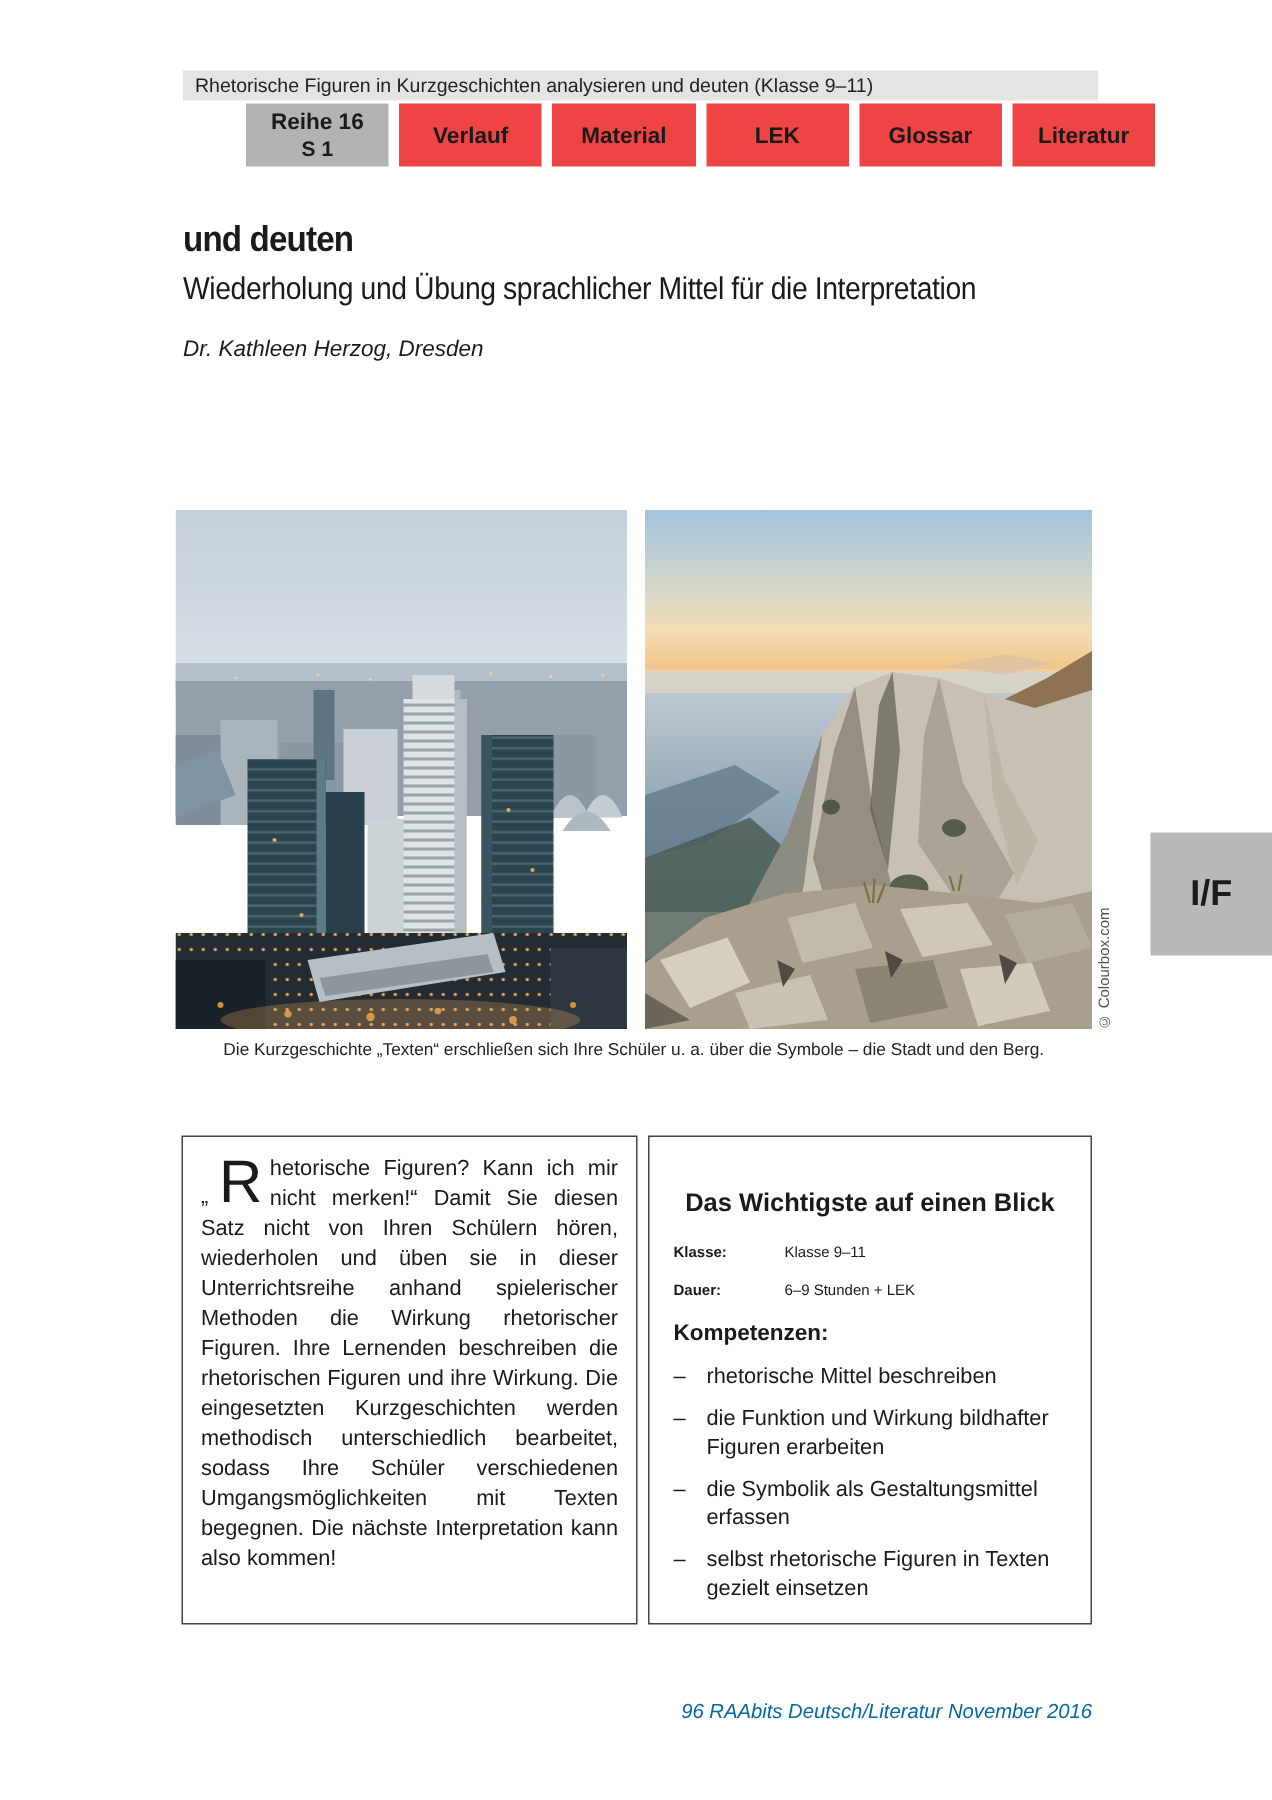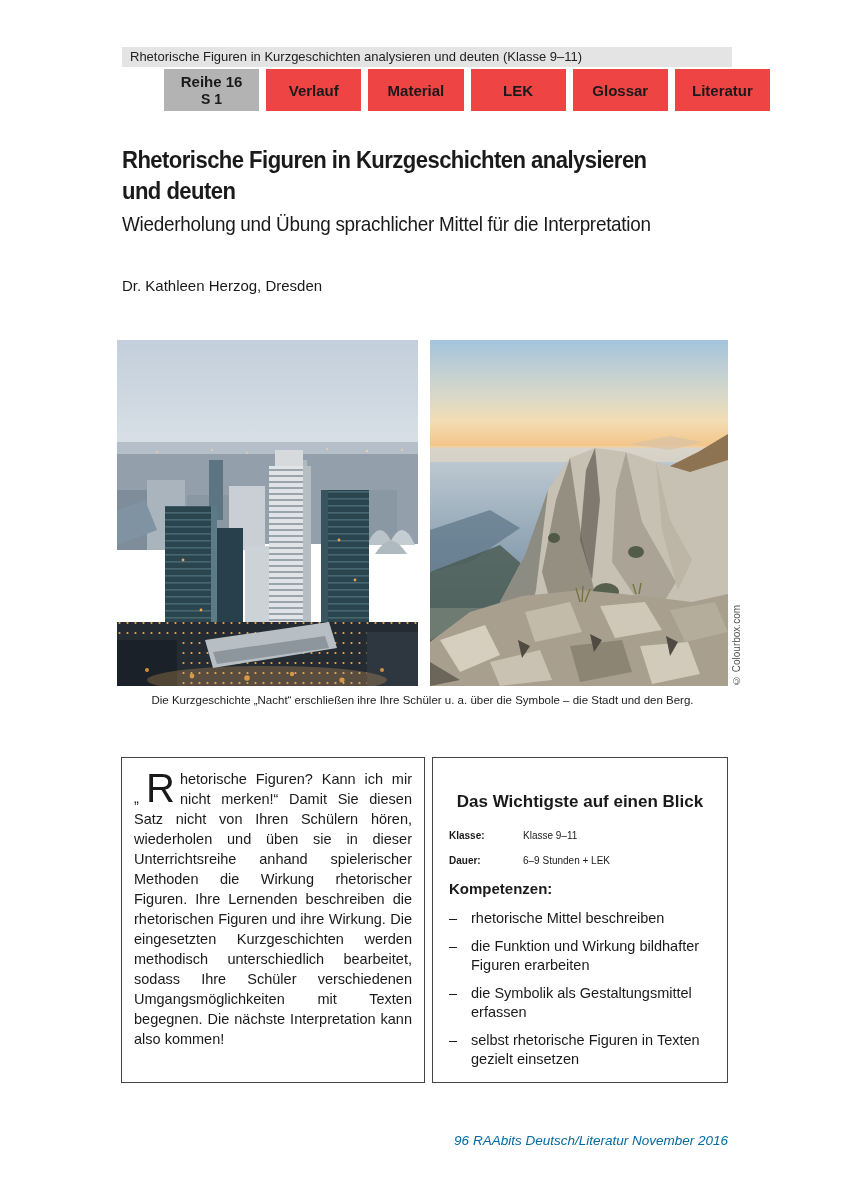--- a/index.html
+++ b/index.html
@@ -16,21 +16,21 @@
        justify-content:center;font-weight:bold;font-size:15px;}
   .tab.active{background:#b3b3b3;}
   .tab .sub{font-weight:bold;font-size:14px;margin-top:1px;}
 
   
   .titleblock{position:absolute;left:122px;top:144px;width:612px;}
   .h-line{font-weight:bold;font-size:24px;line-height:31px;white-space:nowrap;}
   .h-line .fit{display:inline-block;transform:scaleX(0.92);transform-origin:left;letter-spacing:-0.6px;}
   .subtitle{font-size:21px;line-height:26px;margin-top:5px;white-space:nowrap;}
   .subtitle .fit{display:inline-block;transform:scaleX(0.9);transform-origin:left;letter-spacing:-0.3px;}
-  .author{font-size:15px;margin-top:40px;}
+  .author{font-size:15px;margin-top:18px;font-style:italic;}
 
   
   .photos{position:absolute;left:117px;top:340px;display:flex;gap:12px;}
   .photo{display:block;}
   .credit{position:absolute;left:731px;top:582px;height:104px;font-size:10px;color:#555;
           writing-mode:vertical-rl;transform:rotate(180deg);white-space:nowrap;}
   .caption{position:absolute;left:117px;top:694px;width:611px;text-align:center;
            font-size:11.5px;color:#222;}
 
   
@@ -79,21 +79,20 @@
       </div>
     <div class="tab">
         <span>Glossar</span>
       </div>
     <div class="tab">
         <span>Literatur</span>
       </div>
   </div>
 
   <div class="titleblock">
-    <div class="h-line"><span class="fit">Rhetorische Figuren in Kurzgeschichten analysieren</span></div>
     <div class="h-line"><span class="fit">und deuten</span></div>
     <div class="subtitle"><span class="fit">Wiederholung und Übung sprachlicher Mittel für die Interpretation</span></div>
     <div class="author">Dr. Kathleen Herzog, Dresden</div>
   </div>
 
   <div class="photos">
 
     <svg class="photo" width="301" height="346" viewBox="0 0 301 346">
       <defs>
         <linearGradient id="skyC" x1="0" y1="0" x2="0" y2="1">
@@ -227,22 +226,23 @@
         <polygon points="236,296 248,302 240,316" fill="#4f4a42"></polygon>
       </g>
       <g stroke="#76743f" stroke-width="1.4" fill="none">
         <path d="M150,262 l-4,-14 M152,262 l1,-16 M155,262 l5,-13"></path>
         <path d="M206,254 l-3,-10 M209,254 l2,-11"></path>
       </g>
     </svg>
   </div>
 
   <div class="credit">© Colourbox.com</div>
-  <div class="caption">Die Kurzgeschichte „Nacht“ erschließen ihre Ihre Schüler u. a. über die Symbole – die Stadt und den Berg.</div>
-
+  <div class="caption">Die Kurzgeschichte „Texten“ erschließen sich Ihre Schüler u. a. über die Symbole – die Stadt und den Berg.</div>
+
+  <div class="codebox">I/F</div>
 
   <div class="introbox">
     <div class="introtext">
       <span class="dropcap"><span class="oq">„</span><span>R</span></span><span>hetorische Figuren? Kann ich mir nicht merken!“ Damit Sie diesen Satz nicht von Ihren Schülern hören, wiederholen und üben sie in dieser Unterrichtsreihe anhand spielerischer Methoden die Wirkung rhetorischer Figuren. Ihre Lernenden beschreiben die rhetorischen Figuren und ihre Wirkung. Die eingesetzten Kurzgeschichten werden methodisch unterschiedlich bearbeitet, sodass Ihre Schüler verschiedenen Umgangsmöglichkeiten mit Texten begegnen. Die nächste Interpretation kann also kommen!</span>
     </div>
   </div>
 
   <div class="infobox">
     <h2>Das Wichtigste auf einen Blick</h2>
     <div class="inforow">

